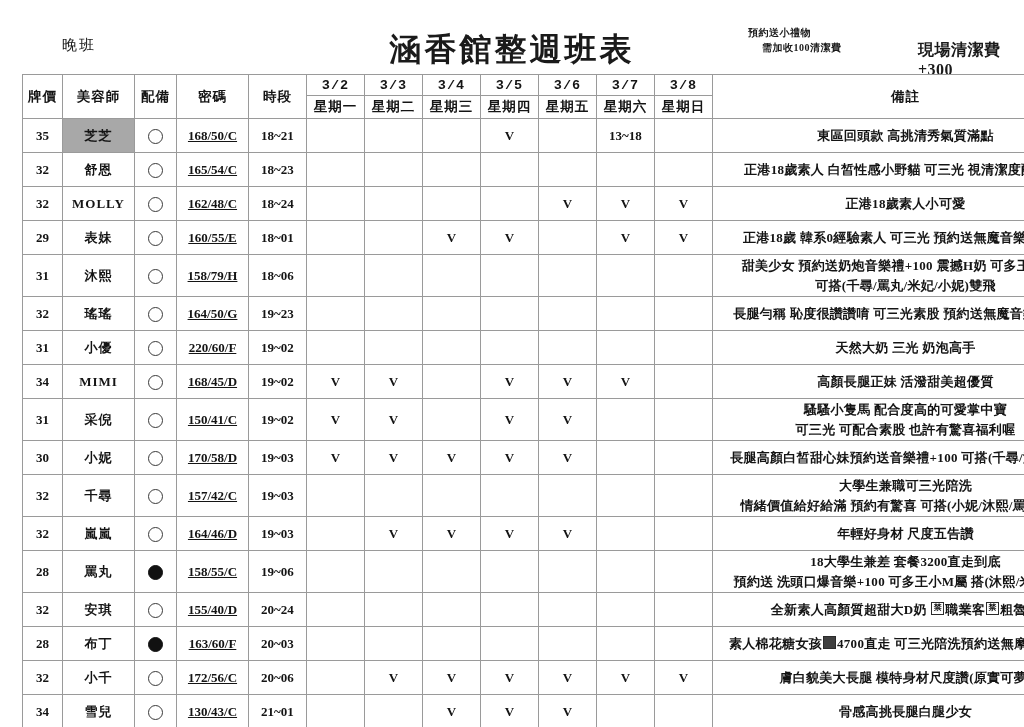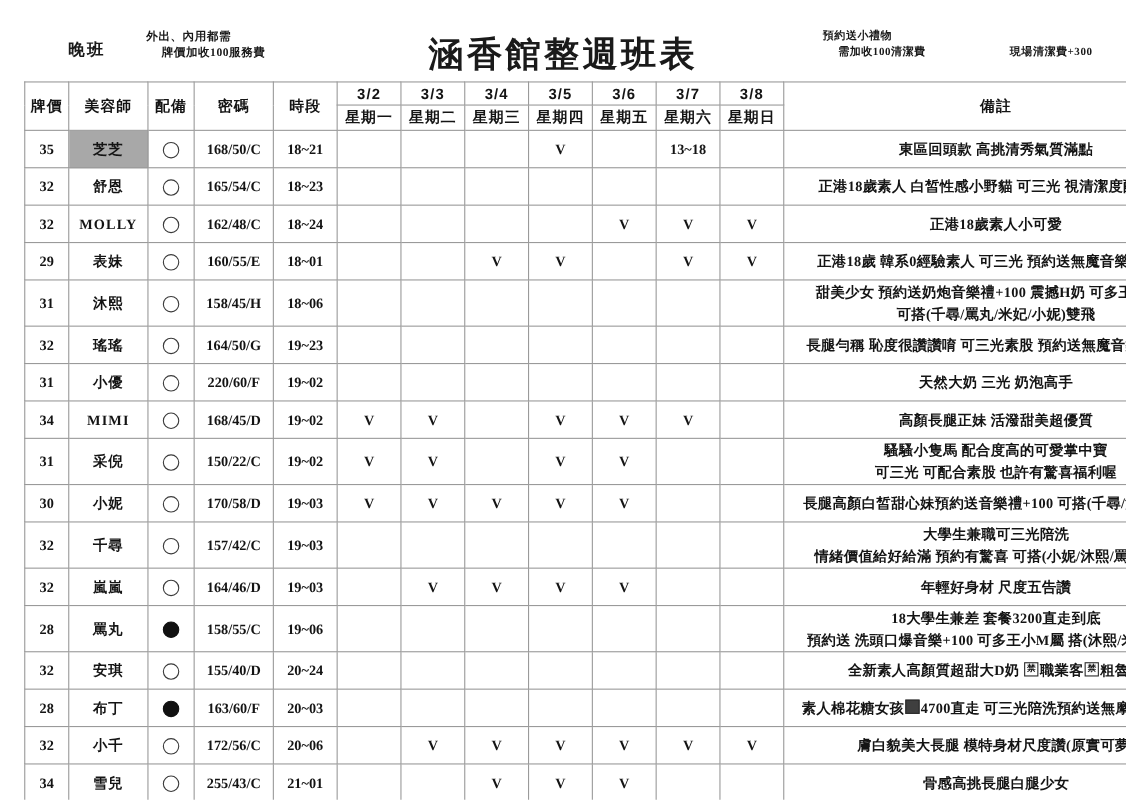--- a/index.html
+++ b/index.html
@@ -25,21 +25,21 @@
   
   .topbar {
     position: relative;
     height: 72px;
   }
   .shift-label {
     position: absolute;
     left: 62px;
     top: 36px;
     font-size: 15px;
-    font-weight: bold;
+    font-weight: normal;
     letter-spacing: 2px;
     text-align: center;
   }
   .note-left {
     position: absolute;
     left: 133px;
     top: 26px;
     font-size: 10.5px;
     font-weight: bold;
     line-height: 1.45;
@@ -66,21 +66,21 @@
     font-weight: bold;
     line-height: 1.45;
     letter-spacing: 0.5px;
   }
   .note-right .l2 { padding-left: 14px; }
 
   .note-fee {
     position: absolute;
     left: 918px;
     top: 40px;
-    font-size: 10px;
+    font-size: 16px;
     font-weight: bold;
     letter-spacing: 0.5px;
   }
 
   
   .sheet {
     position: absolute;
     left: 22px;
     top: 74px;
     width: 980px;
@@ -96,21 +96,21 @@
     font-weight: bold;
     color: #141414;
   }
 
   .sheet thead th {
     font-size: 13.5px;
     letter-spacing: 1px;
   }
   .hdr-date {
     height: 20px;
-    font-family: Liberation Sans, sans-serif;
+    font-family: Liberation Mono, monospace;
     font-size: 13.5px;
     margin-top: 44px;
   }
   .hdr-day {
     height: 22px;
     font-size: 12.5px;
     letter-spacing: 0.5px;
   }
   .hdr-stack { height: 42px; }
   .hdr-remark { height: 42px; font-size: 13.5px; letter-spacing: 2px; }
@@ -123,21 +123,21 @@
   .c-time    { width: 58px; }
   .c-day     { width: 58px; }
   .c-remark  { width: 386px; }
 
   tbody tr { height: 34px; }
   tbody tr.tall { height: 42px; }
 
   .cell-price { font-size: 13.5px; }
   .cell-name  { font-size: 14px; letter-spacing: 1px; margin-top: 20px; }
   .cell-name.hl { background: #a8a8a8; }
-  .cell-code  { font-size: 13px; letter-spacing: 0px; }
+  .cell-code  { font-size: 13px; letter-spacing: 0px; text-decoration: underline; }
   .cell-time  { font-size: 13px; }
   .cell-v     { font-size: 13.5px; font-weight: bold; }
 
   .circle {
     display: inline-block;
     width: 13px;
     height: 13px;
     border: 1px solid #3a3a3a;
     border-radius: 50%;
     background: transparent;
@@ -174,24 +174,20 @@
   }
 </style>
 </head>
 <body>
 
 <div class="page">
 
   <div class="topbar">
     <div class="shift-label">晚班</div>
 
-    <div class="note-left">
-      <div class="l1">外出、內用都需</div>
-      <div class="l2">牌價加收100服務費</div>
-    </div>
 
     <div class="main-title">涵香館整週班表</div>
 
     <div class="note-right">
       <div class="l1">預約送小禮物</div>
       <div class="l2">需加收100清潔費</div>
     </div>
 
     <div class="note-fee">現場清潔費+300</div>
   </div>
@@ -296,21 +292,21 @@
           <td class="cell-v">V</td>
           <td class="cell-v"></td>
           <td class="cell-v">V</td>
           <td class="cell-v">V</td>
           <td class="cell-remark">正港18歲  韓系0經驗素人  可三光  預約送無魔音樂禮+100</td>
         </tr>
         <tr class="tall">
           <td class="cell-price">31</td>
           <td class="cell-name">沐熙</td>
           <td class="cell-equip"><span class="circle"></span></td>
-          <td class="cell-code">158/45/H</td>
+          <td class="cell-code">158/79/H</td>
           <td class="cell-time">18~06</td>
           <td class="cell-v"></td>
           <td class="cell-v"></td>
           <td class="cell-v"></td>
           <td class="cell-v"></td>
           <td class="cell-v"></td>
           <td class="cell-v"></td>
           <td class="cell-v"></td>
           <td class="cell-remark">甜美少女  預約送奶炮音樂禮+100  震撼H奶  可多王小M屬
 可搭(千尋/罵丸/米妃/小妮)雙飛</td>
@@ -357,21 +353,21 @@
           <td class="cell-v">V</td>
           <td class="cell-v">V</td>
           <td class="cell-v">V</td>
           <td class="cell-v"></td>
           <td class="cell-remark">高顏長腿正妹  活潑甜美超優質</td>
         </tr>
         <tr class="tall">
           <td class="cell-price">31</td>
           <td class="cell-name">采倪</td>
           <td class="cell-equip"><span class="circle"></span></td>
-          <td class="cell-code">150/22/C</td>
+          <td class="cell-code">150/41/C</td>
           <td class="cell-time">19~02</td>
           <td class="cell-v">V</td>
           <td class="cell-v">V</td>
           <td class="cell-v"></td>
           <td class="cell-v">V</td>
           <td class="cell-v">V</td>
           <td class="cell-v"></td>
           <td class="cell-v"></td>
           <td class="cell-remark">騷騷小隻馬  配合度高的可愛掌中寶
 可三光  可配合素股  也許有驚喜福利喔</td>
@@ -480,21 +476,21 @@
           <td class="cell-v">V</td>
           <td class="cell-v">V</td>
           <td class="cell-v">V</td>
           <td class="cell-v">V</td>
           <td class="cell-remark">膚白貌美大長腿  模特身材尺度讚(原實可夢)</td>
         </tr>
         <tr>
           <td class="cell-price">34</td>
           <td class="cell-name">雪兒</td>
           <td class="cell-equip"><span class="circle"></span></td>
-          <td class="cell-code">255/43/C</td>
+          <td class="cell-code">130/43/C</td>
           <td class="cell-time">21~01</td>
           <td class="cell-v"></td>
           <td class="cell-v"></td>
           <td class="cell-v">V</td>
           <td class="cell-v">V</td>
           <td class="cell-v">V</td>
           <td class="cell-v"></td>
           <td class="cell-v"></td>
           <td class="cell-remark">骨感高挑長腿白腿少女</td>
         </tr>

